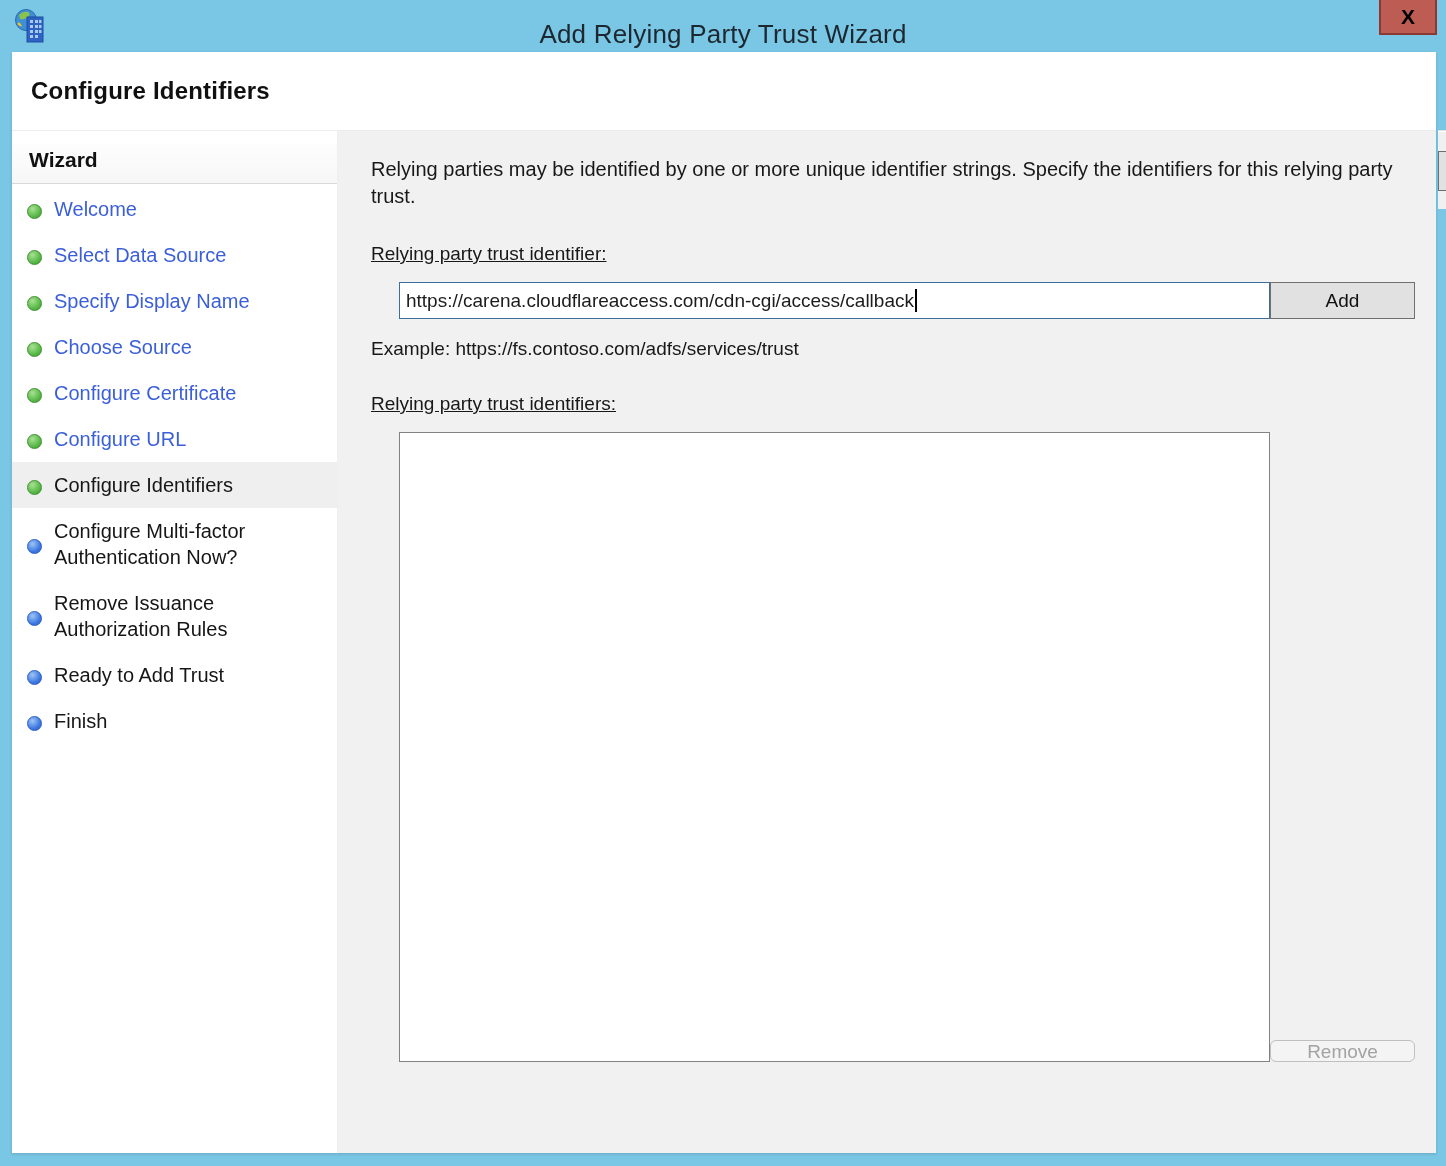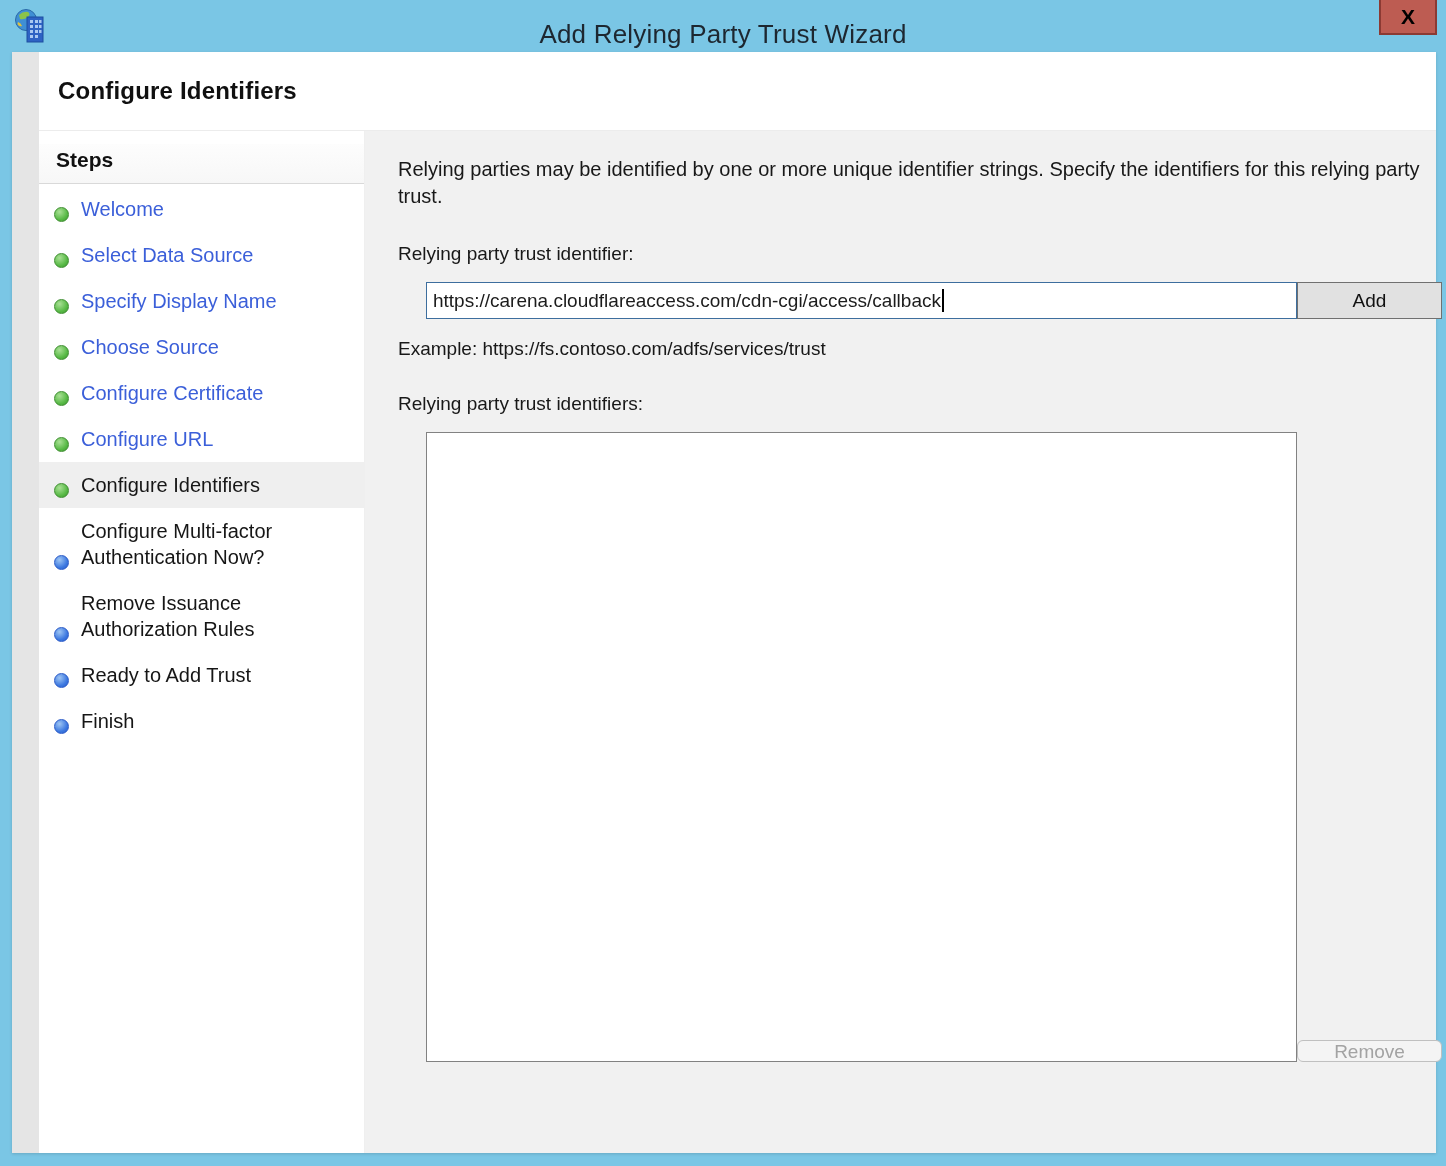--- a/index.html
+++ b/index.html
@@ -27,24 +27,23 @@
   }
   .close-btn {
     position: absolute; top: 0; right: 9px; width: 58px; height: 35px;
     background: #bd5c52; border: 2px solid #8b3a33; border-top: none;
     display: flex; align-items: center; justify-content: center;
     font-weight: bold; font-size: 21px; color: #000; cursor: pointer;
   }
   
   .page {
     position: absolute; top: 52px; left: 12px; right: 10px; bottom: 13px;
-    background: #e5e5e5;
+    background: #14b8a6;
     display: flex; flex-direction: column;
     box-shadow: 0 1px 3px rgba(0,0,0,0.15);
-    padding-left: 27px;
   }
   .page-header {
     height: 79px; background: #ffffff; flex: 0 0 auto;
     display: flex; align-items: center; padding-left: 19px;
     border-bottom: 1px solid #ececec;
   }
   .page-header h1 { font-size: 24px; font-weight: bold; color: #101010; letter-spacing: 0.2px; }
   .page-body { flex: 1; display: flex; min-height: 0; }
   
   .sidebar {
@@ -54,21 +53,21 @@
     overflow: hidden;
   }
   .steps-heading {
     font-size: 21px; font-weight: bold; color: #111;
     padding: 4px 0 11px 17px;
     border-bottom: 1px solid #d9d9d9;
     background: linear-gradient(#fdfdfd, #f7f7f7);
   }
   .steps-list { padding-top: 2px; }
   .step {
-    display: flex; align-items: flex-end;
+    display: flex; align-items: center;
     padding: 10px 8px 10px 15px;
     font-size: 20px; line-height: 26px;
   }
   .step .dot {
     flex: 0 0 auto; width: 15px; height: 15px; border-radius: 50%;
     margin: 5px 12px 0 0;
   }
   .step.done .dot {
     background: radial-gradient(circle at 35% 30%, #a9e095, #57b945 62%, #3f9531);
     border: 1px solid #3f8f31;
@@ -85,21 +84,21 @@
   .step.done .step-label { color: #3b5fd9; cursor: pointer; }
   .step.current { background: #efefef; }
   .step.current .step-label, .step.upcoming .step-label { color: #161616; }
   
   .content {
     flex: 1; background: #f1f1f1;
     display: flex; flex-direction: row; min-width: 0;
   }
   .content-inner { flex: 1; padding: 25px 23px 0 33px; }
   .intro { font-size: 20px; line-height: 27px; max-width: 1022px; color: #181818; }
-  .field-label { font-size: 19px; margin-top: 33px; color: #181818; }
+  .field-label { font-size: 19px; margin-top: 33px; color: #181818; text-decoration: underline; }
   .row { display: flex; align-items: flex-end; margin-top: 17px; margin-left: 28px; }
   .textbox {
     width: 871px; height: 37px; background: #ffffff;
     border: 1px solid #3d6e9e;
     font-size: 19px; padding: 0 6px;
     display: flex; align-items: center; white-space: nowrap; overflow: hidden;
     cursor: text;
   }
   .caret { display: inline-block; width: 2px; height: 23px; background: #000; margin-left: 1px; }
   .side-btn {
@@ -172,21 +171,21 @@
 
   <div class="page">
 
     <div class="page-header">
       <h1>Configure Identifiers</h1>
     </div>
 
     <div class="page-body">
 
       <div class="sidebar">
-        <div class="steps-heading">Steps</div>
+        <div class="steps-heading">Wizard</div>
         <div class="steps-list">
           <div class="step done">
             <span class="dot"></span>
             <span class="step-label">Welcome</span>
           </div>
           <div class="step done">
             <span class="dot"></span>
             <span class="step-label">Select Data Source</span>
           </div>
           <div class="step done">

